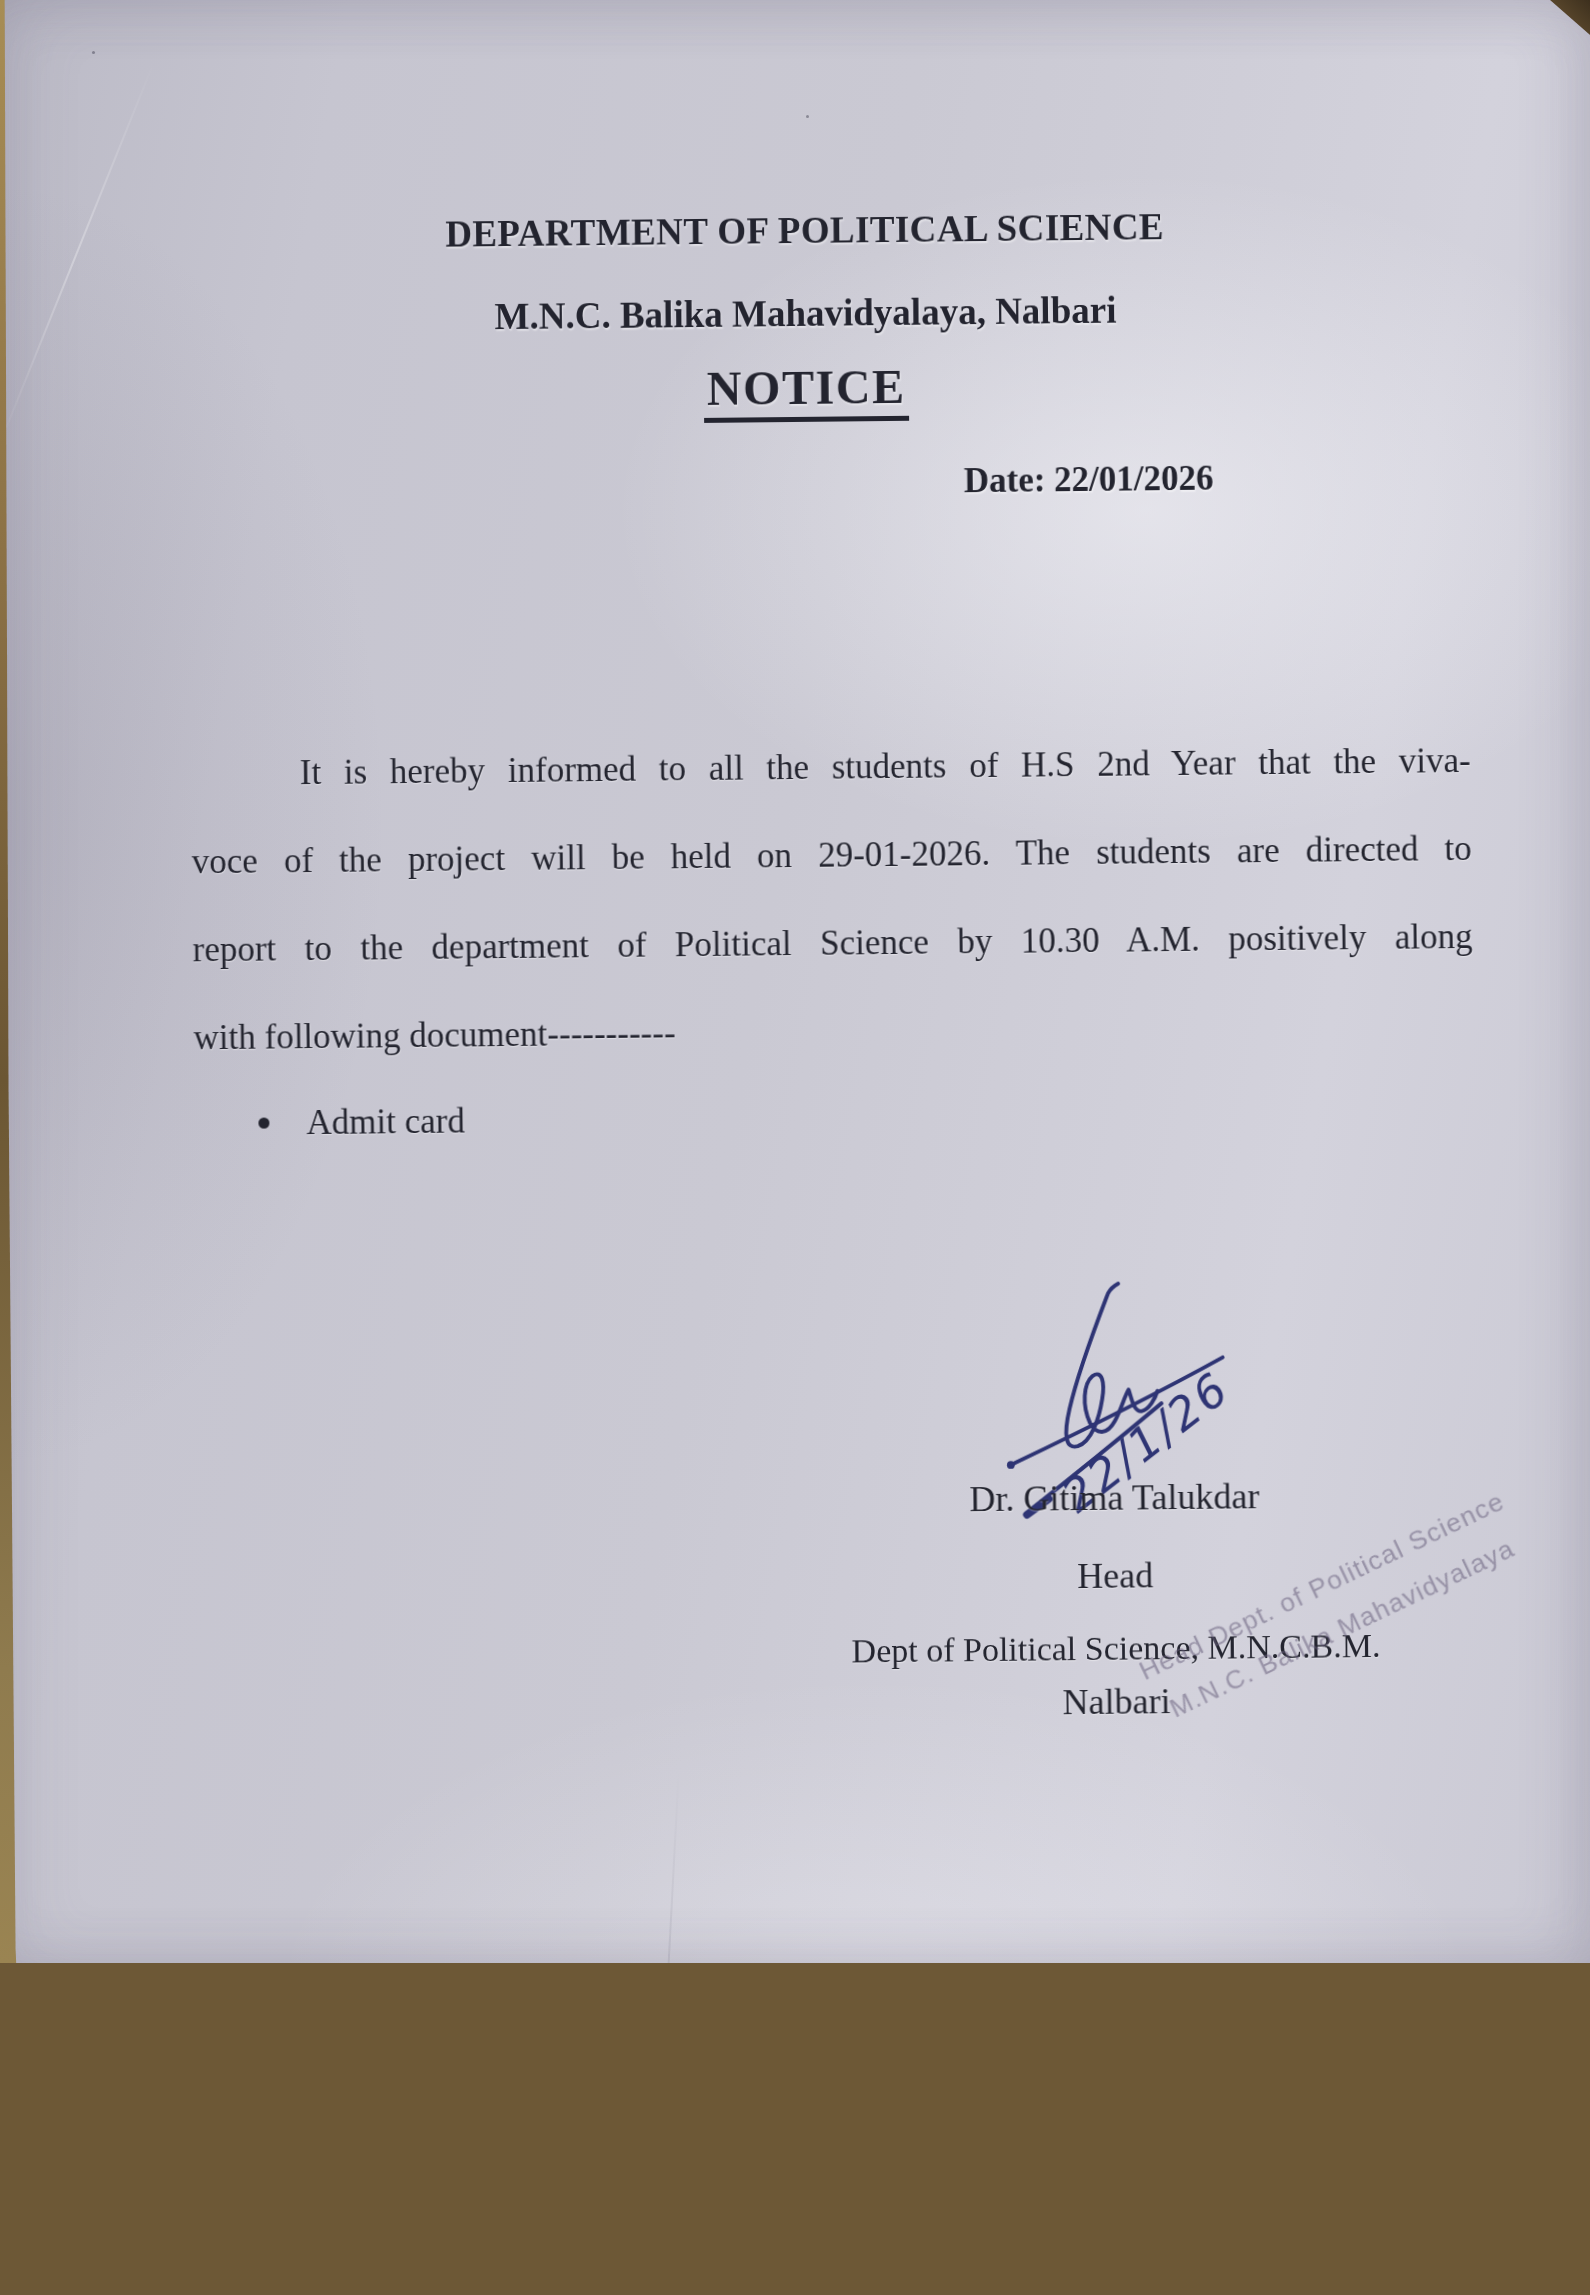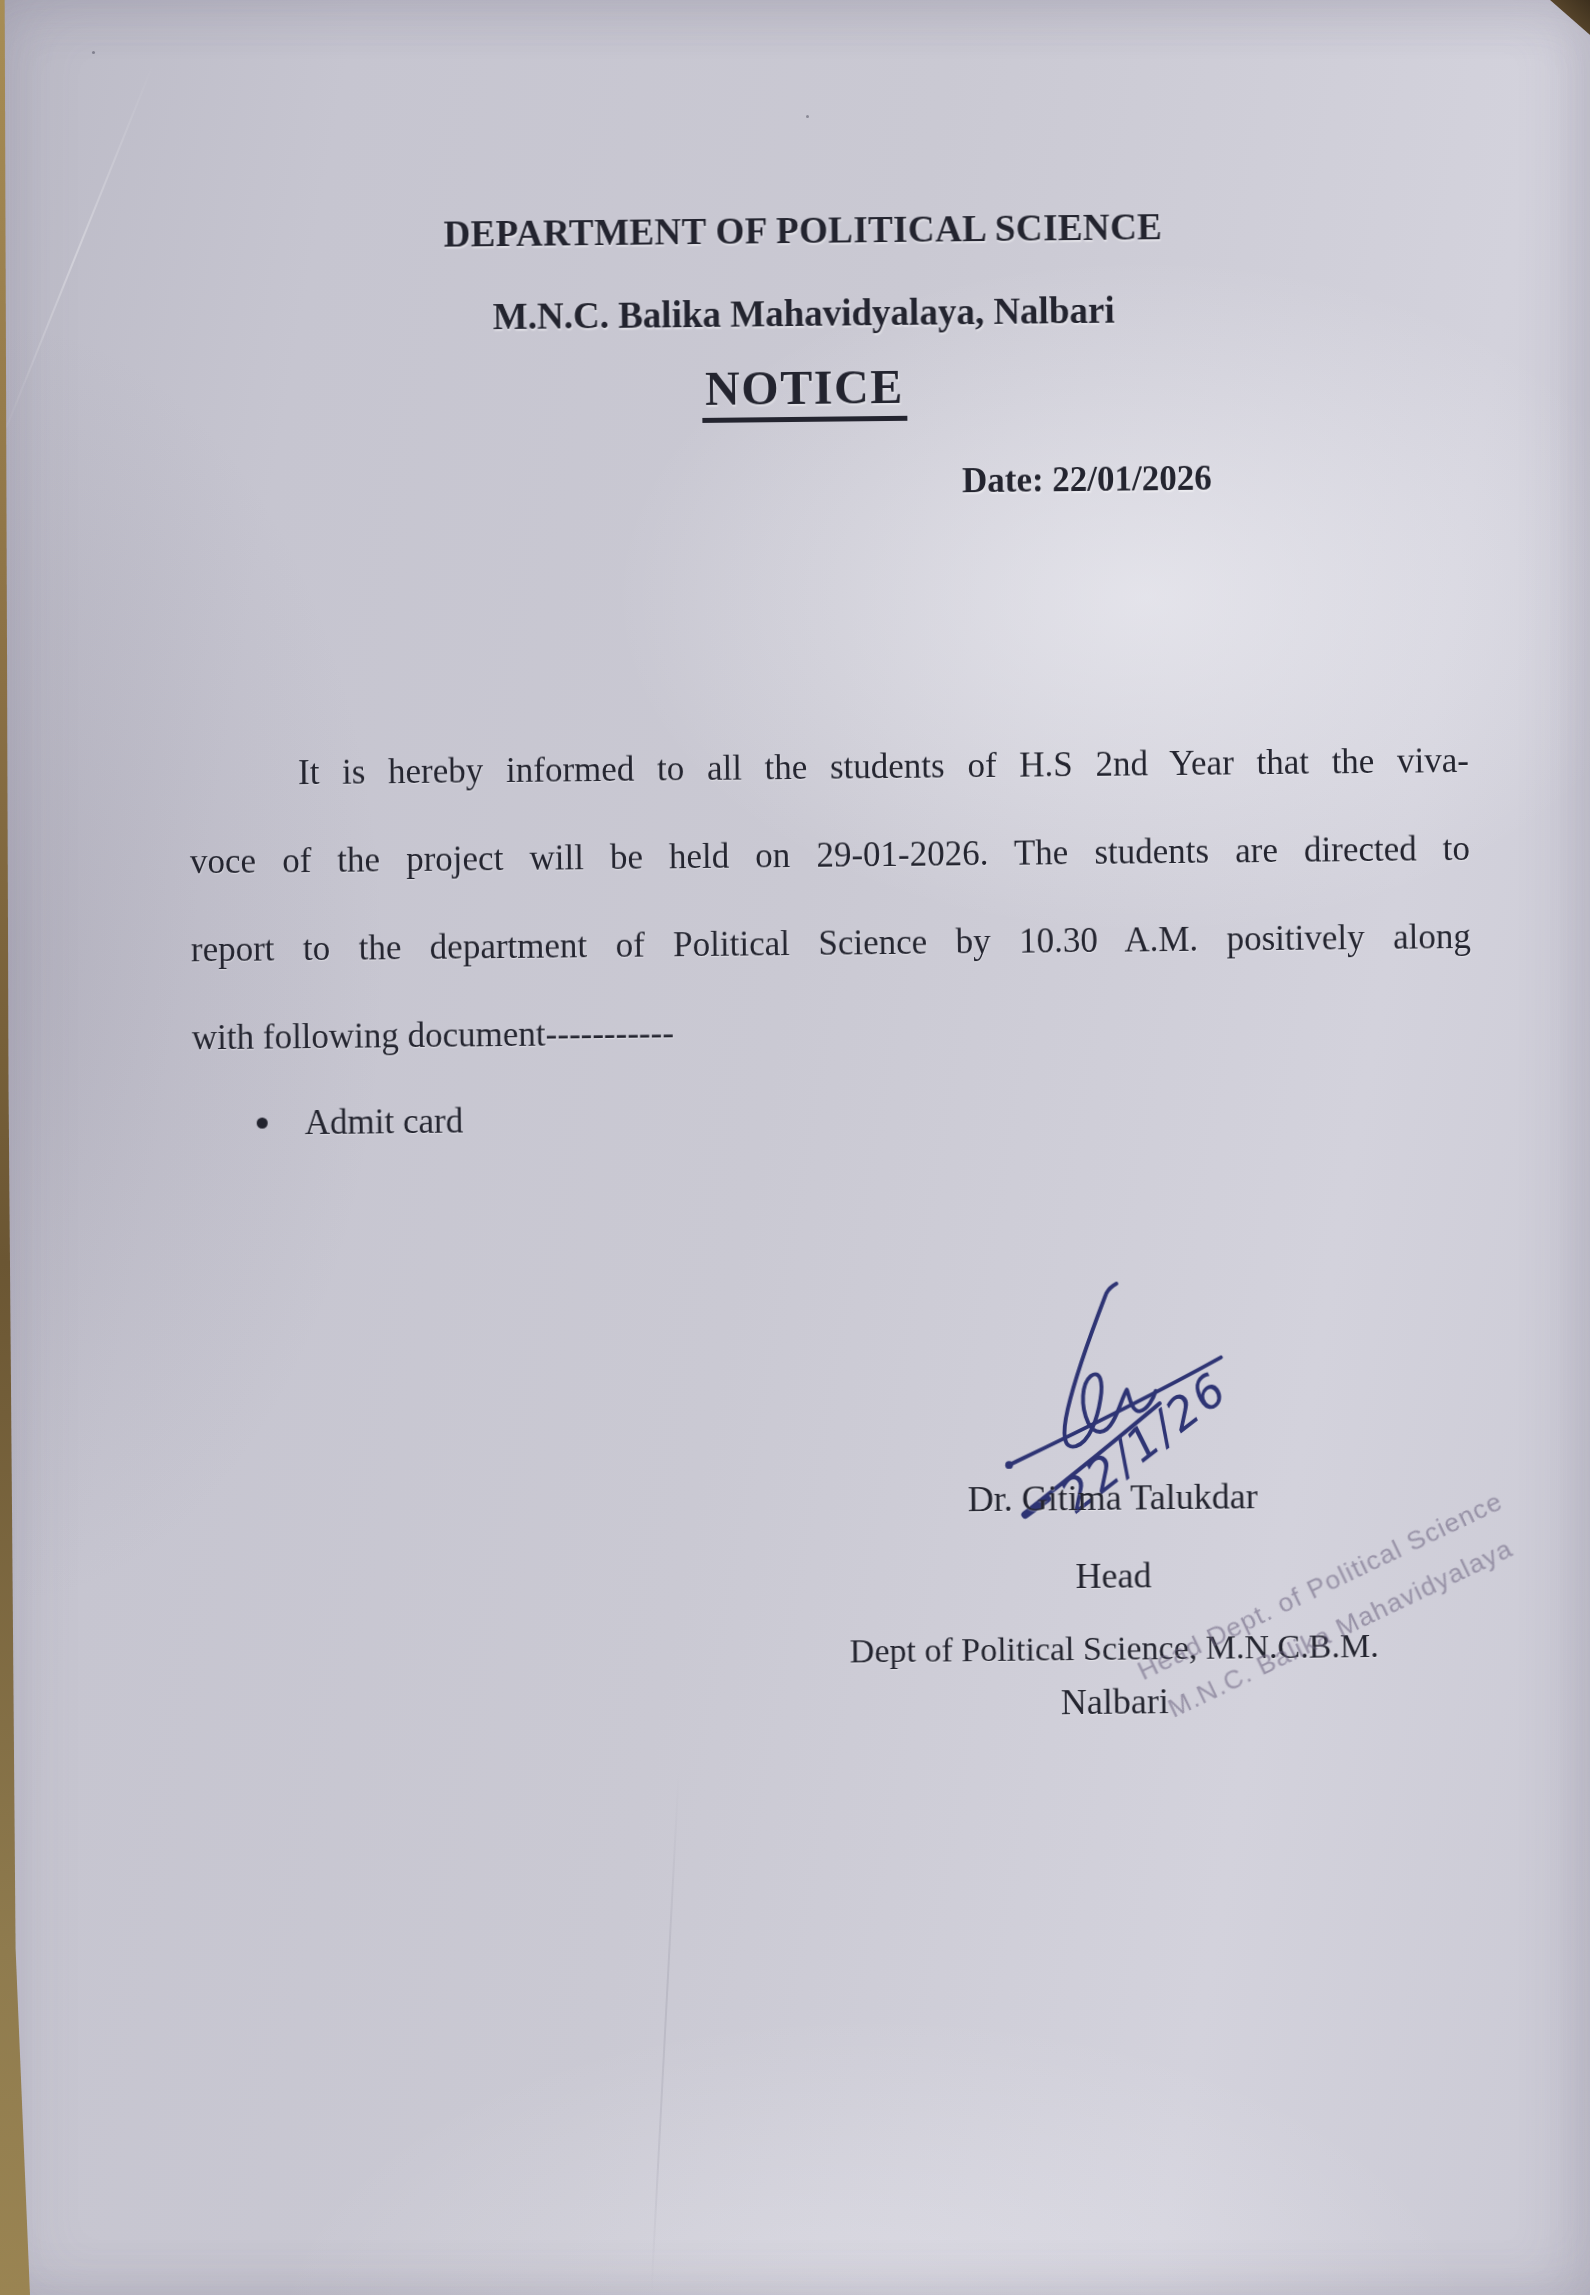--- a/index.html
+++ b/index.html
@@ -1,16 +1,16 @@
 <!DOCTYPE html>
 <html style="font-size:12.5px"><head>
 <meta charset="utf-8">
 <style>
   html,body{margin:0;padding:0;background:#6d5836;}
-  #app{position:relative;width:1591px;height:2295px;overflow:hidden;
+  #app{position:relative;width:1591px;height:1963px;overflow:hidden;
        font-family:"Liberation Serif", serif;}
 
   
   .table-bg{position:absolute;inset:0;
     background:linear-gradient(175deg,#64502f 0%,#8d7446 10%,#9a824f 35%,#8a7245 70%,#7c673f 100%);}
   .table-corner-tr{position:absolute;right:0;top:0;width:55px;height:47px;
     background:linear-gradient(225deg,#3c2f1d 0%,#5a472c 45%,#a0844f 80%,#b49a5e 100%);}
   .table-edge-left{position:absolute;left:0;top:0;width:55px;height:100%;
     background:linear-gradient(to bottom,#a78d55 0%,#8a7044 30%,#6b5633 55%,#8f7b4e 85%,#9a8452 100%);}
 

